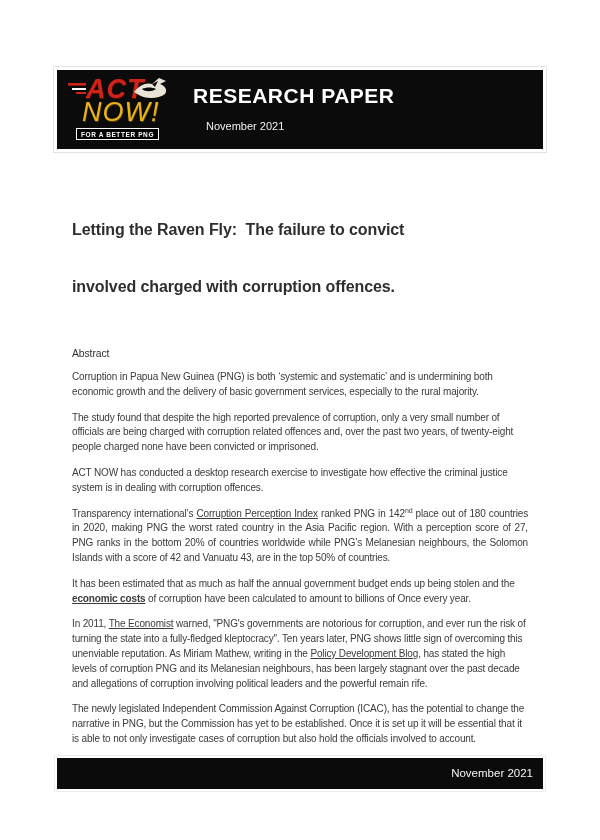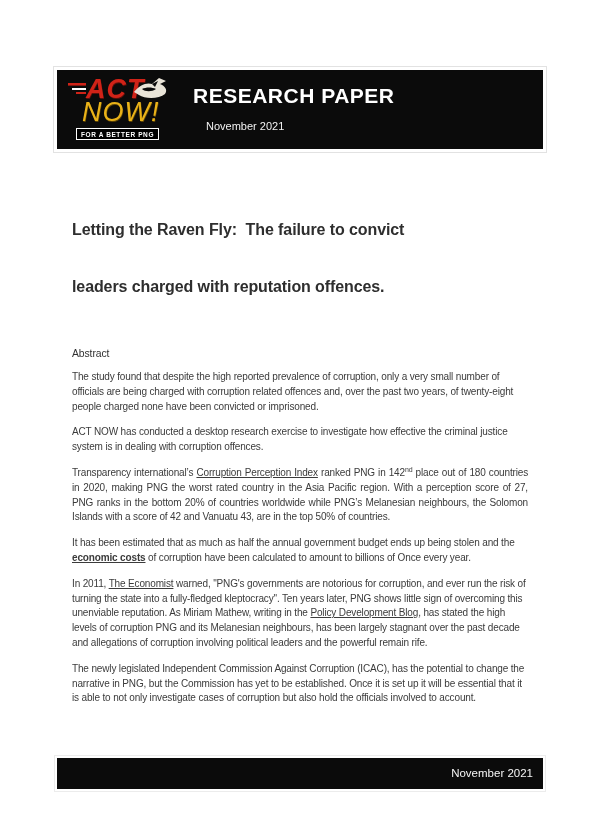--- a/index.html
+++ b/index.html
@@ -172,24 +172,25 @@
       <span class="logo-now">NOW!</span>
       <span class="logo-tagline">FOR A BETTER PNG</span>
     </div>
     <div class="header-title">RESEARCH PAPER</div>
     <div class="header-date">November 2021</div>
   </div>
 
   <div class="content">
     <div class="doc-title">
       <div>Letting the Raven Fly:  The failure to convict</div>
-      <div>leaders charged with reputation offences.</div>
+      <div>involved charged with corruption offences.</div>
     </div>
     <div>
         <div class="heading">Abstract</div>
+        <p class="para"><span>Corruption in Papua New Guinea (PNG) is both ‘systemic and systematic’ and is undermining both economic growth and the delivery of basic government services, especially to the rural majority.</span></p>
         <p class="para"><span>The study found that despite the high reported prevalence of corruption, only a very small number of officials are being charged with corruption related offences and, over the past two years, of twenty-eight people charged none have been convicted or imprisoned.</span></p>
         <p class="para"><span>ACT NOW has conducted a desktop research exercise to investigate how effective the criminal justice system is in dealing with corruption offences.</span></p>
         <p class="para justify"><span>Transparency international’s </span><span class="doc-link">Corruption Perception Index</span><span> ranked PNG in 142</span><sup>nd</sup><span> place out of 180 countries in 2020, making PNG the worst rated country in the Asia Pacific region. With a perception score of 27, PNG ranks in the bottom 20% of countries worldwide while PNG’s Melanesian neighbours, the Solomon Islands with a score of 42 and Vanuatu 43, are in the top 50% of countries.</span></p>
         <p class="para"><span>It has been estimated that as much as half the annual government budget ends up being stolen and the </span><span class="doc-link bold">economic costs</span><span> of corruption have been calculated to amount to billions of Once every year.</span></p>
         <p class="para"><span>In 2011, </span><span class="doc-link">The Economist</span><span> warned, "PNG's governments are notorious for corruption, and ever run the risk of turning the state into a fully-fledged kleptocracy". Ten years later, PNG shows little sign of overcoming this unenviable reputation. As Miriam Mathew, writing in the </span><span class="doc-link">Policy Development Blog</span><span>, has stated the high levels of corruption PNG and its Melanesian neighbours, has been largely stagnant over the past decade and allegations of corruption involving political leaders and the powerful remain rife.</span></p>
         <p class="para"><span>The newly legislated Independent Commission Against Corruption (ICAC), has the potential to change the narrative in PNG, but the Commission has yet to be established. Once it is set up it will be essential that it is able to not only investigate cases of corruption but also hold the officials involved to account.</span></p>
       </div>
   </div>
 
   <div class="footer-band">

